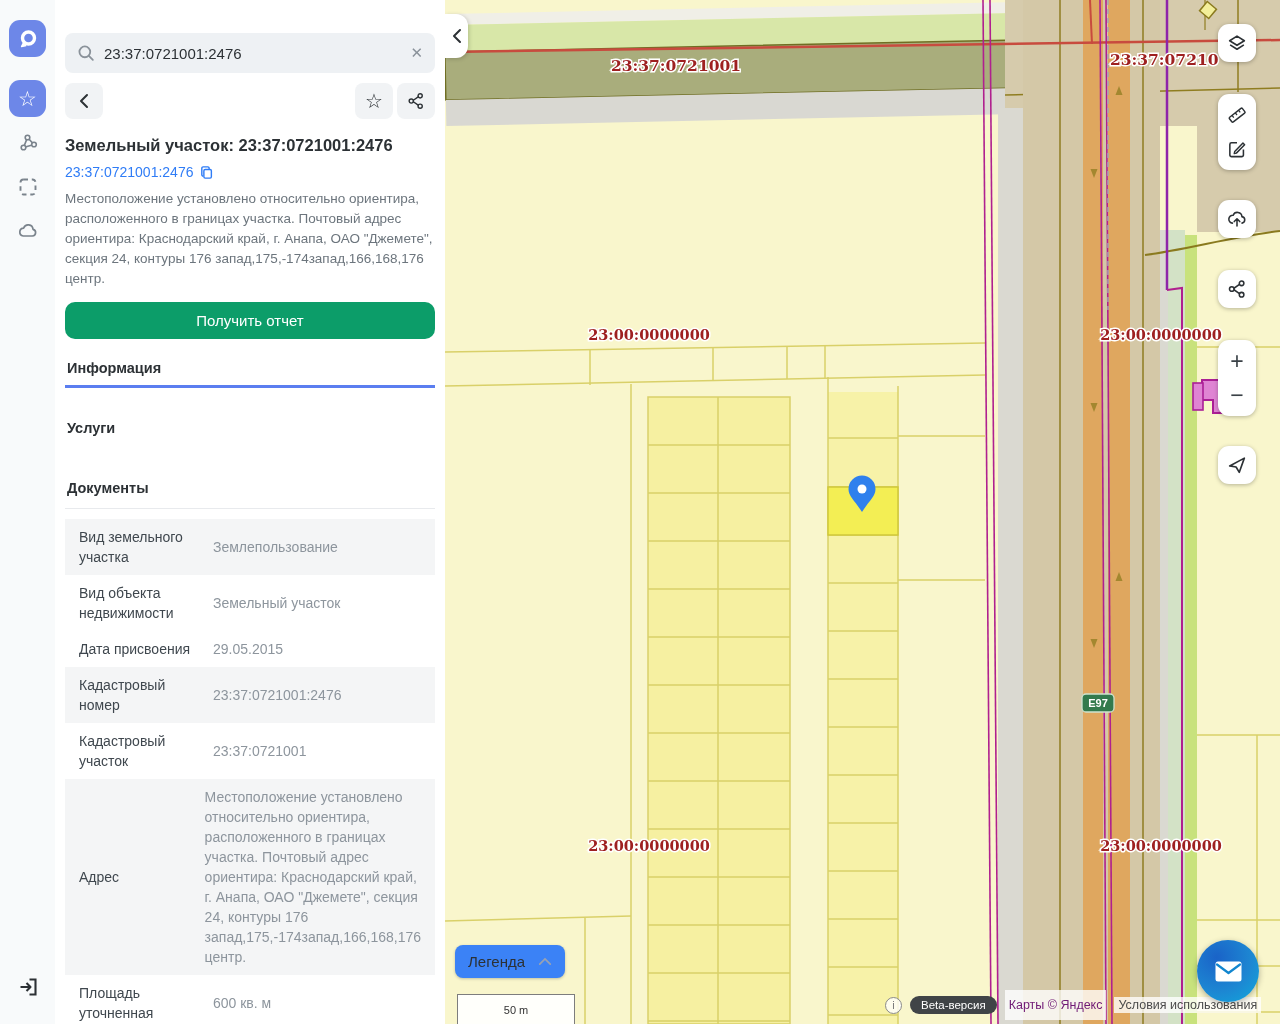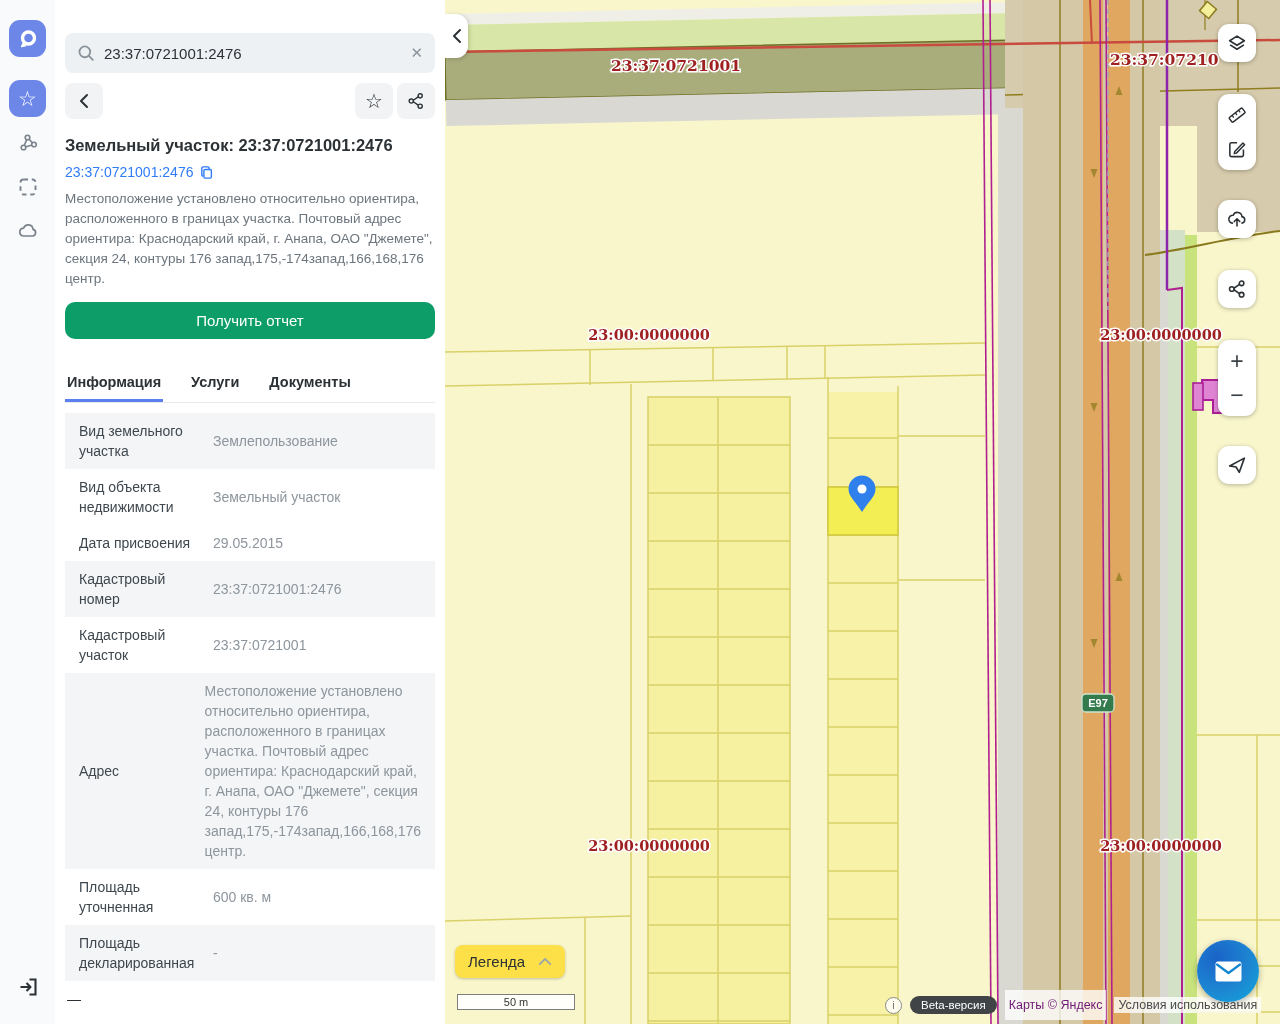--- a/index.html
+++ b/index.html
@@ -29,21 +29,21 @@
   .tbtn { width:38px; height:36px; border-radius:8px; background:#f1f3f5; border:none;
     display:flex; align-items:center; justify-content:center; color:#2c3135; cursor:pointer; }
   .toolbar .spacer { flex:1; }
   .toolbar .tbtn + .tbtn { margin-left:4px; }
   .obj-title { margin-top:17px; font-size:16.5px; font-weight:700; color:#2c3135; }
   .link-row { margin-top:9px; display:flex; align-items:center; gap:6px; }
   .cad-link { font-size:14px; color:#2f7cf6; text-decoration:none; }
   .desc { margin-top:9px; font-size:13.5px; line-height:20px; color:#6c757d; }
   .report-btn { margin-top:13px; width:100%; height:37px; background:#0c9d69; color:#fff;
     font-family:"Liberation Sans",sans-serif; font-size:15px; border:none; border-radius:10px; cursor:pointer; }
-  .tabs { margin-top:29px; display:flex; gap:26px; border-bottom:1px solid #e8eaed; }
+  .tabs { margin-top:15px; display:flex; gap:26px; border-bottom:1px solid #e8eaed;flex-direction:column; }
   .tab { font-size:14.5px; font-weight:700; color:#2c3135; padding:6px 2px 9px;
     cursor:pointer; border-bottom:3px solid transparent; }
   .tab.active { border-bottom-color:#5b7ef0; }
   .details { margin-top:10px; }
   .drow { display:flex; align-items:center; }
   .drow.alt { background:#f4f5f6; }
   .dlabel { width:146px; padding:8px 8px 8px 14px; font-size:14px; line-height:20px; color:#3f474e; }
   .dvalue { flex:1; padding:8px 14px 8px 2px; font-size:14px; line-height:20px; color:#8d959d; }
   .footer-dash { margin:10px 0 0 2px; font-size:14px; color:#2c3135; }
 
@@ -54,25 +54,25 @@
   .collapse { position:absolute; left:0; top:14px; width:23px; height:44px; background:#fff;
     border-radius:0 12px 12px 0; box-shadow:1px 1px 4px rgba(0,0,0,.18);
     display:flex; align-items:center; justify-content:center; cursor:pointer; z-index:6; }
   .mbtn { position:absolute; left:773px; width:38px; background:#fff; border-radius:11px;
     box-shadow:0 1px 4px rgba(0,0,0,.28); display:flex; flex-direction:column;
     align-items:center; justify-content:center; color:#2c3135; cursor:pointer; z-index:6; }
   .mbtn.single { height:38px; }
   .mbtn.double { height:76px; justify-content:space-between; padding:4px 0; }
   .mbtn .cell { width:38px; height:34px; display:flex; align-items:center; justify-content:center; }
   .zoomtxt { font-size:23px; font-weight:400; color:#3a4147; line-height:1; }
-  .legend-btn { position:absolute; left:10px; top:945px; height:33px; background:#fde047;
+  .legend-btn { position:absolute; left:10px; top:945px; height:33px; background:#3b82f6;
     border-radius:8px; box-shadow:0 1px 3px rgba(0,0,0,.22); display:flex; align-items:center;
     gap:13px; padding:0 13px; cursor:pointer; z-index:6; }
   .legend-btn span { font-size:15px; color:#2c3135; }
-  .scalebar { position:absolute; left:12px; top:994px; width:118px; height:16px;
+  .scalebar { position:absolute; left:12px; top:994px; width:118px; height:31px;
     background:rgba(255,255,255,.92); border:1px solid #7d7d7d; font-size:11px; color:#333;
     display:flex; align-items:center; justify-content:center; z-index:6; }
   .attrib { position:absolute; left:440px; bottom:4px; display:flex; align-items:center;
     gap:8px; z-index:6; }
   .info-ic { width:17px; height:17px; border-radius:50%; border:1.5px solid #8a8a8a;
     color:#777; font-size:11px; display:flex; align-items:center; justify-content:center;
     background:rgba(255,255,255,.8); cursor:pointer; }
   .beta { background:#404447; color:#fff; font-size:11.5px; border-radius:10px; padding:3px 11px; }
   .copyright { background:rgba(255,255,255,.78); color:#701a75; font-size:12.5px; padding:8px 4px; }
   .terms { background:rgba(255,255,255,.78); color:#4a4a4a; font-size:12.5px; padding:1px 4px;

